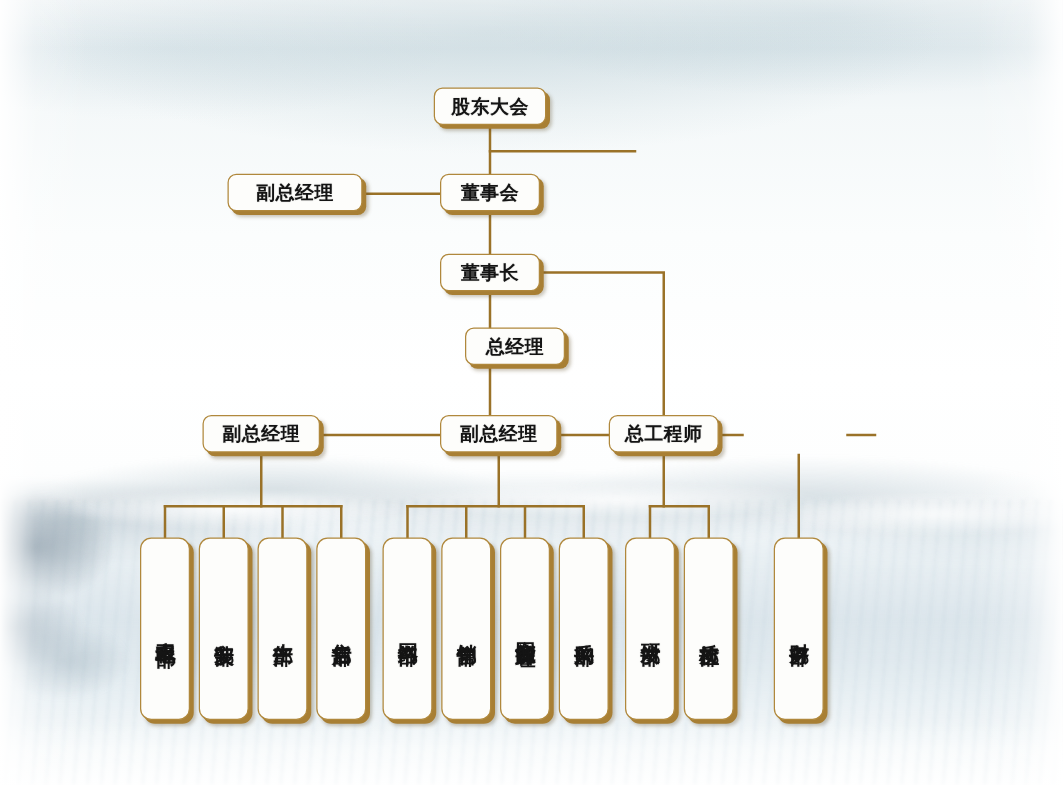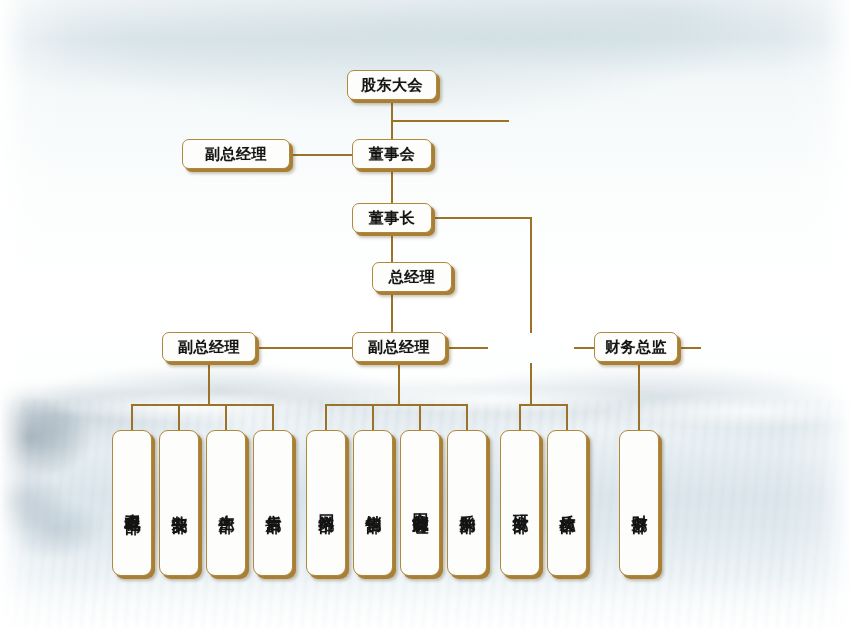--- a/index.html
+++ b/index.html
@@ -218,24 +218,24 @@
   </div>
 
   <div class="node horiz" style="left:162px; top:332px; width:94px;">
     <span>副总经理</span>
   </div>
 
   <div class="node horiz" style="left:352px; top:332px; width:94px;">
     <span>副总经理</span>
   </div>
 
-
-  <div class="node horiz" style="left:594px; top:332px; width:84px;">
-    <span>财务总监</span>
-  </div>
+  <div class="node horiz" style="left:487px; top:332px; width:88px;">
+    <span>总工程师</span>
+  </div>
+
 
 
   <div class="node vert" style="left:112px; top:430px; height:146px;">
     <span>水电工程部</span>
   </div>
 
   <div class="node vert" style="left:159px; top:430px; height:146px;">
     <span>安装部</span>
   </div>
 

